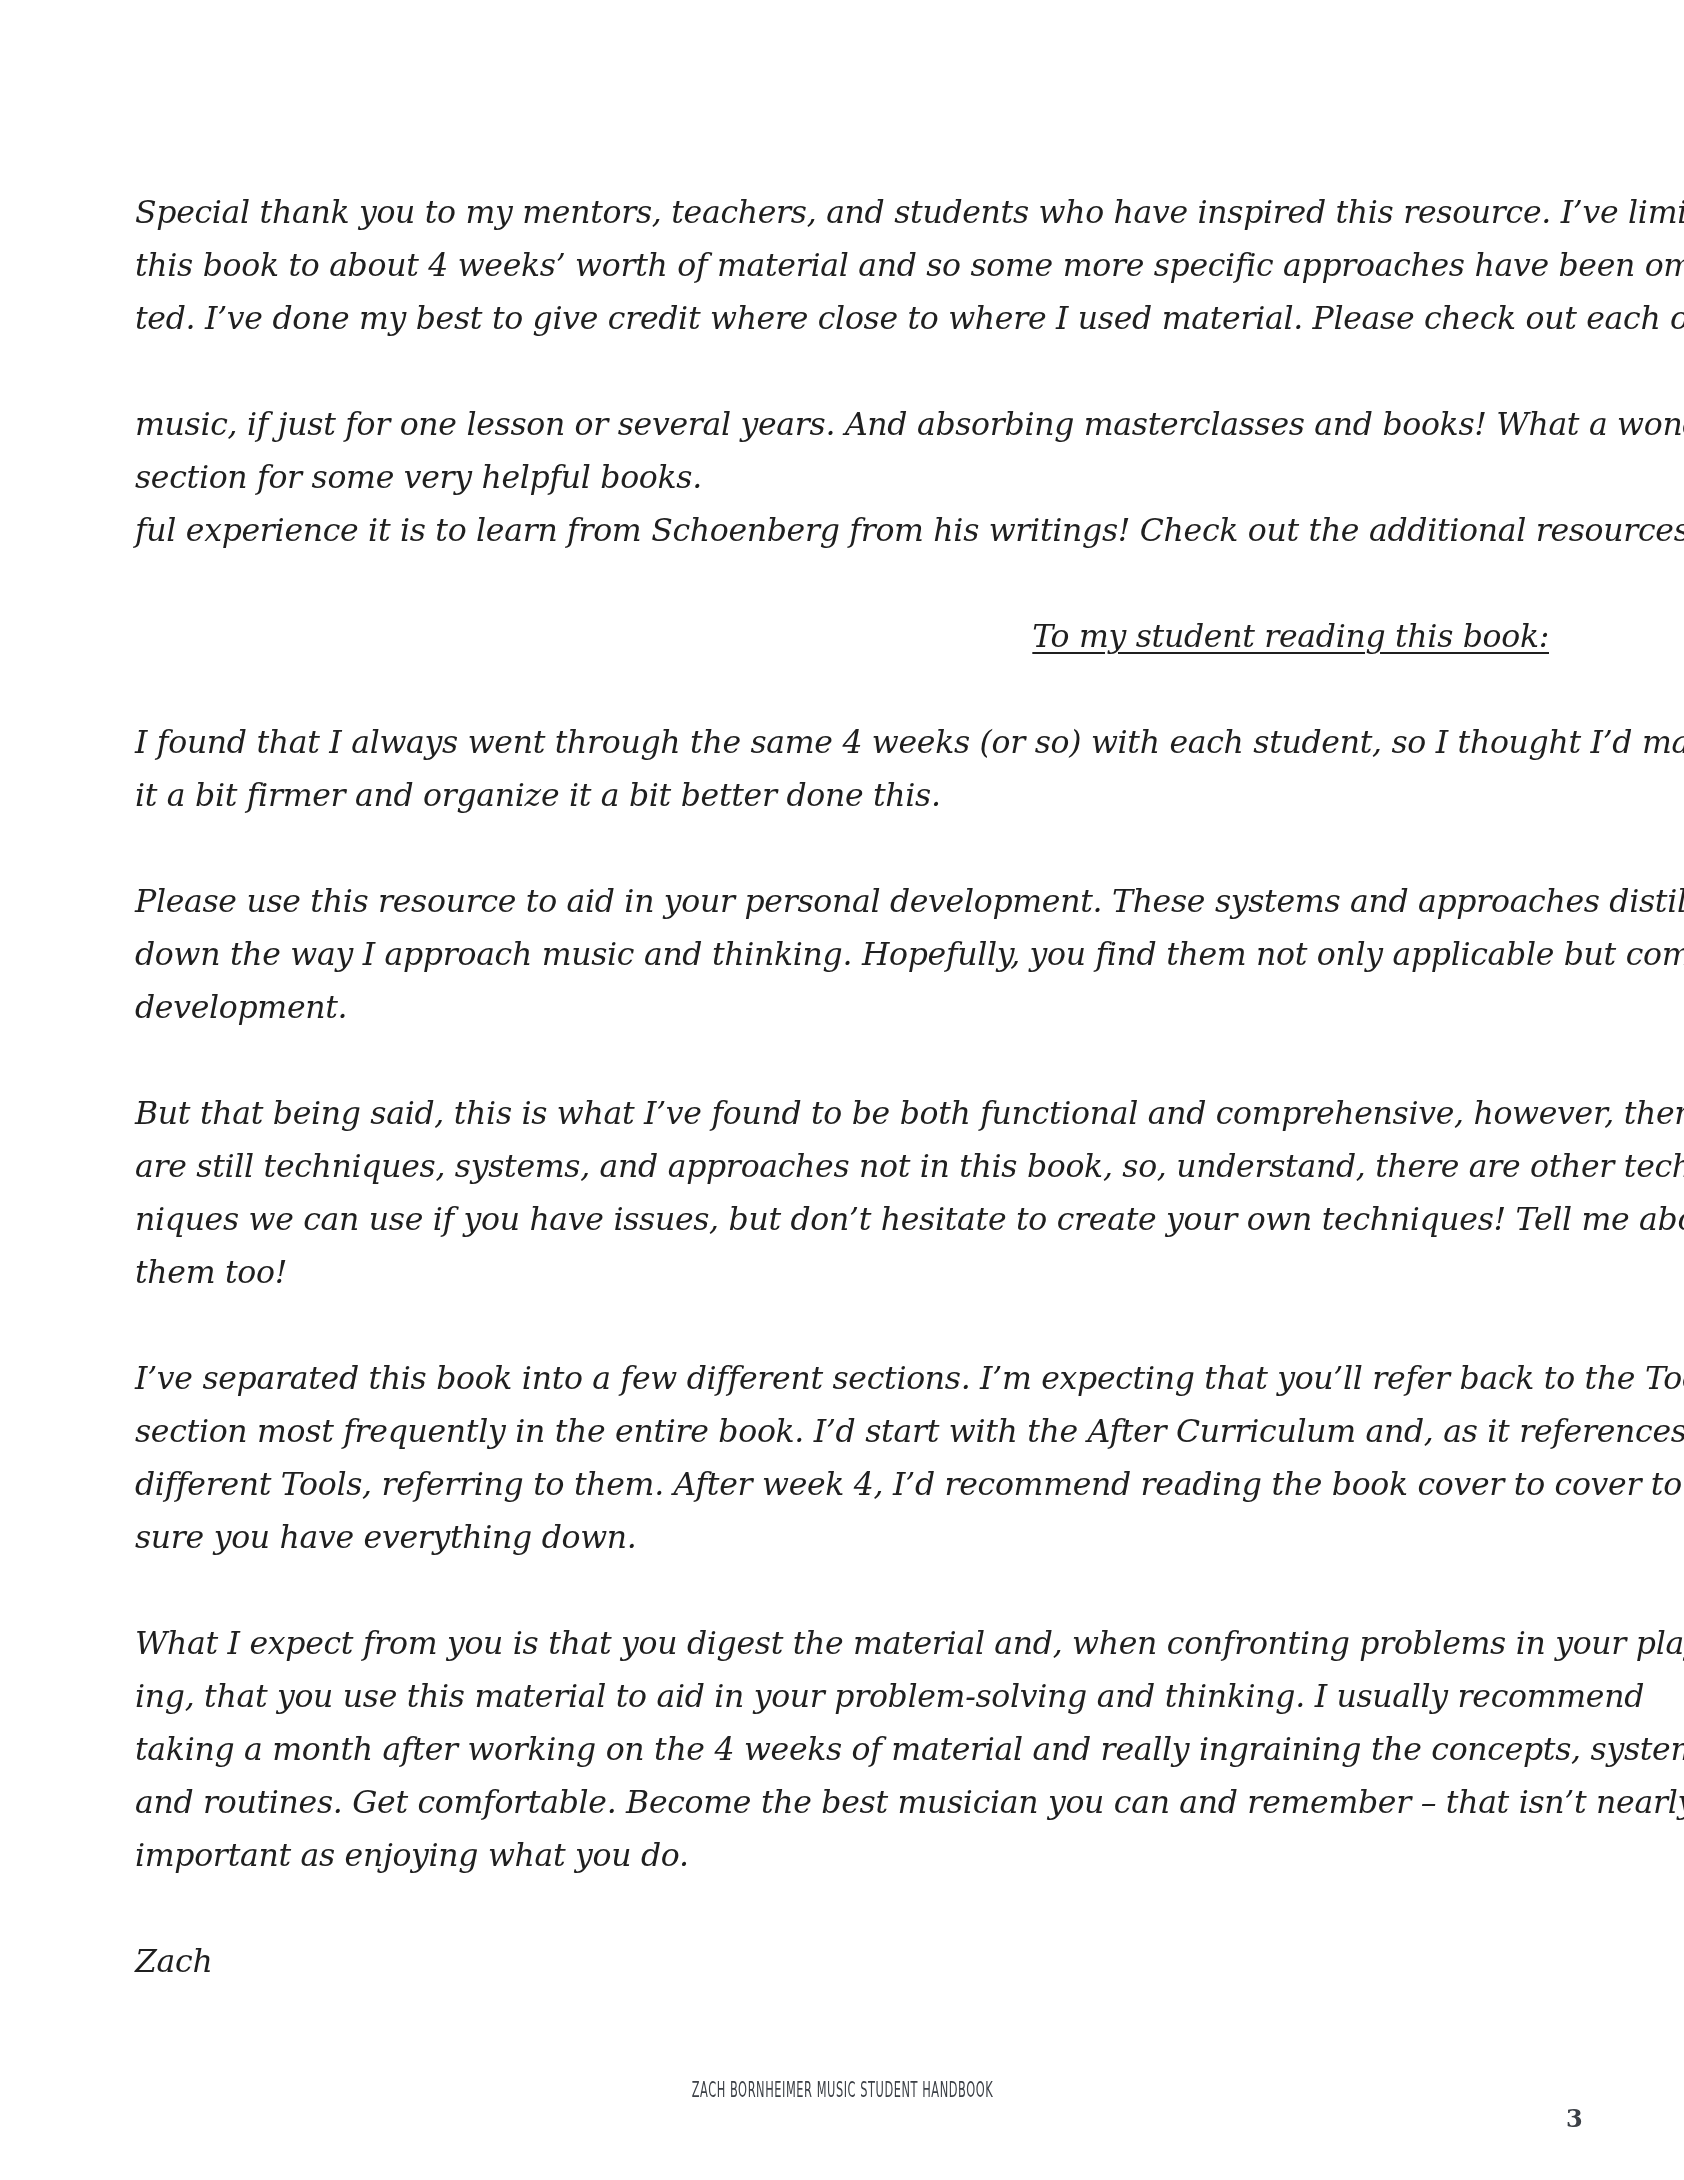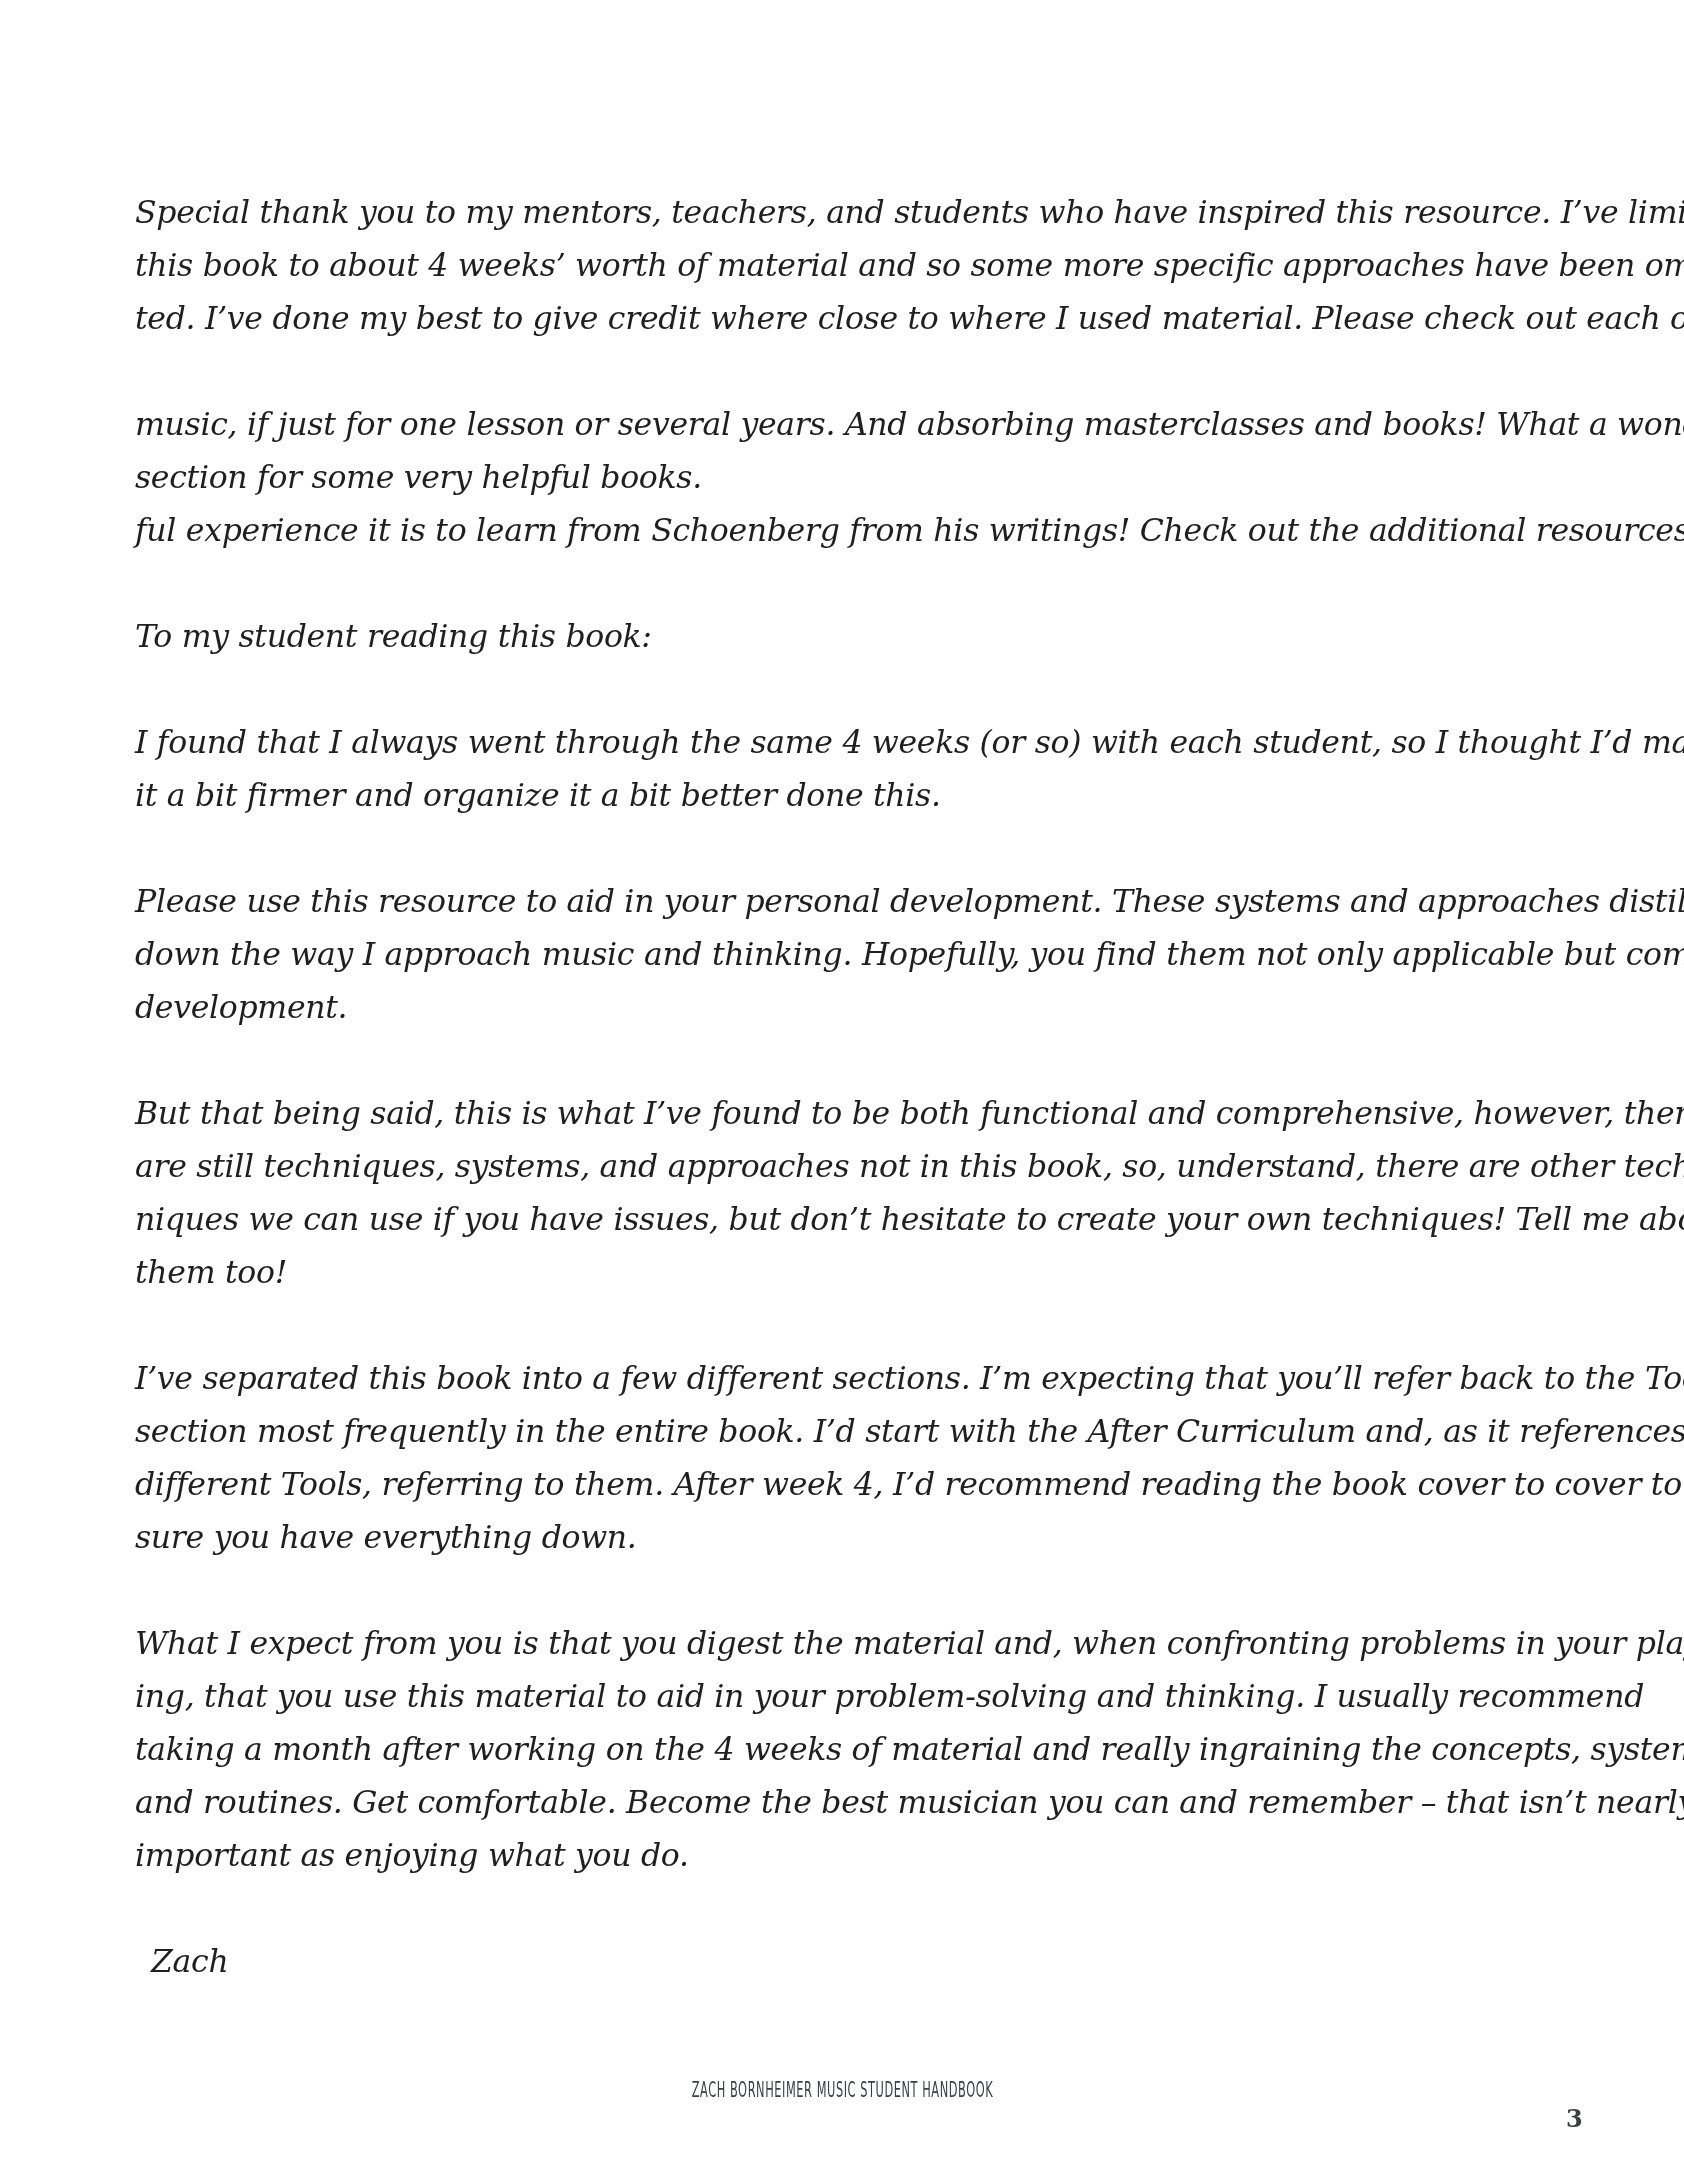--- a/index.html
+++ b/index.html
@@ -12,22 +12,22 @@
       width: 1414px;
       font-family: "DejaVu Serif", "Liberation Serif", serif;
       font-style: italic;
       font-size: 31.5px;
       line-height: 53px;
       color: #1f1f1f;
       letter-spacing: -0.3px;
     }
     .para { margin: 0 0 53px 0; text-align: left; }
     .line { display: block; white-space: nowrap; }
-    .heading-u { text-underline-offset: 5.1px; text-decoration-thickness: 1.7px; }
-    .signature { margin: 16px; }
+    .heading-u { text-decoration: underline; text-underline-offset: 5.1px; text-decoration-thickness: 1.7px; text-align: right; }
+    .signature { margin: 0; }
     .footer-title {
       position: absolute;
       left: 0; width: 1685px;
       top: 2078px;
       text-align: center;
       font-family: "DejaVu Sans Condensed", "Liberation Sans Narrow", "DejaVu Sans", sans-serif;
       font-size: 20.4px;
       letter-spacing: 0.9px;
       color: #3c4046;
       transform: scaleX(0.62);

